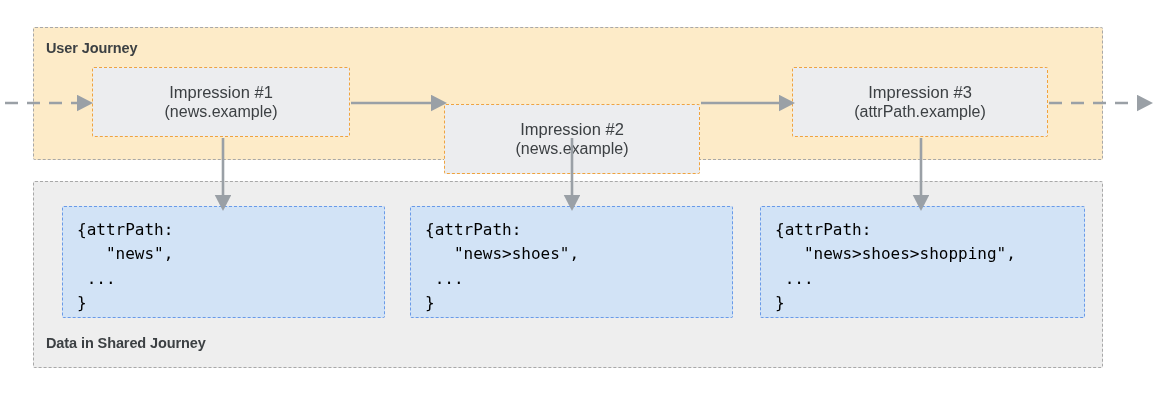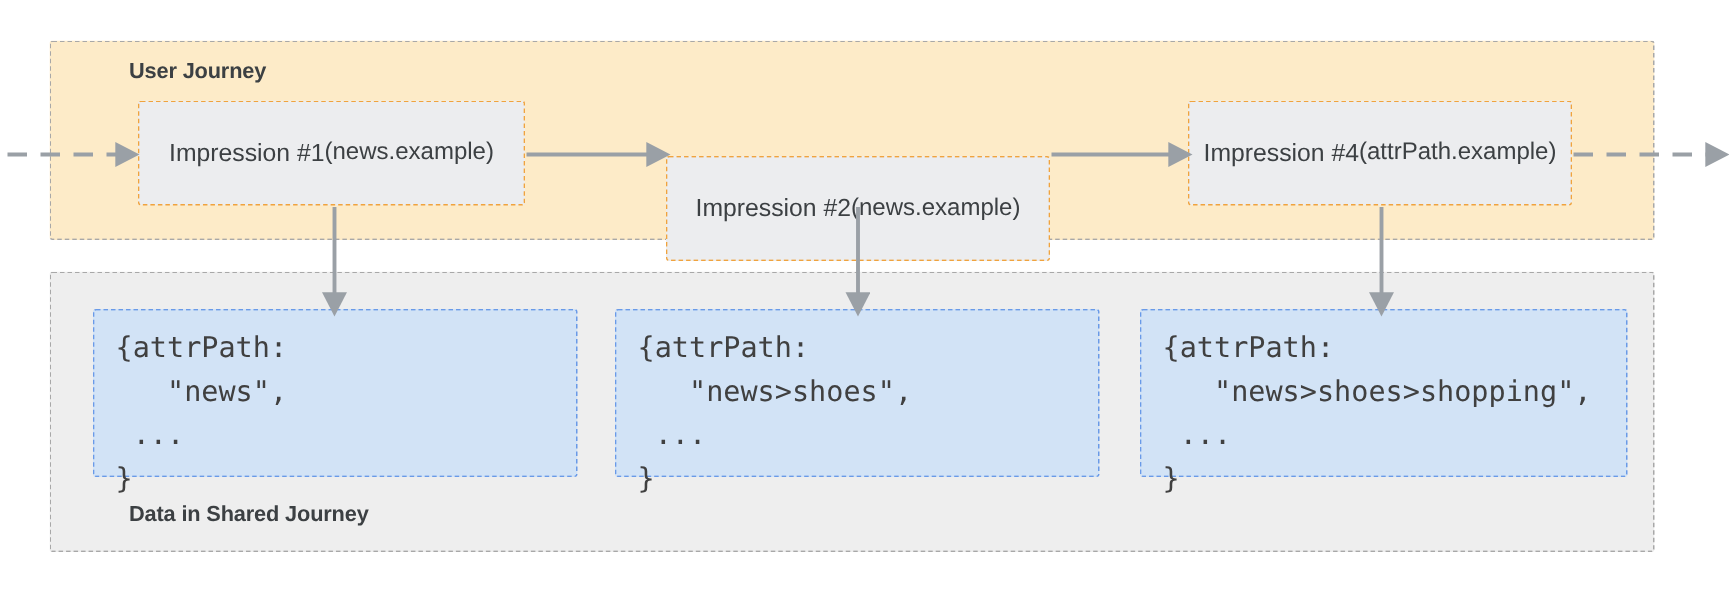--- a/index.html
+++ b/index.html
@@ -41,36 +41,35 @@
     background: #eeeeee;
   }
 
   .panel-title {
     position: absolute;
     font-size: 14.5px;
     font-weight: bold;
     color: #3c4043;
     letter-spacing: -0.1px;
     white-space: nowrap;
-    margin-left: 40px;
   }
   #journey-title { left: 46px; top: 40px; }
   #storage-title { left: 46px; top: 335px; }
 
   
   .impression {
     position: absolute;
     box-sizing: border-box;
     top: 67px;
     height: 70px;
     background: #ecedef;
     border: 1.6px dashed #f0a33e;
     border-radius: 2px;
     display: flex;
-    flex-direction: row;
+    flex-direction: column;
     align-items: center;
     justify-content: center;
     color: #3c4043;
     line-height: 1.22;
   }
   .impression .imp-title {
     font-size: 16.5px;
     font-weight: 400;
     white-space: nowrap;
   }
@@ -90,23 +89,23 @@
     top: 206px;
     height: 112px;
     background: #d2e3f6;
     border: 1.6px dashed #699ae8;
     border-radius: 2px;
     padding: 11px 0 0 14px;
   }
   .storage-box pre {
     margin: 0;
     font-family: "DejaVu Sans Mono", "Liberation Mono", monospace;
-    font-size: 19px;
+    font-size: 16px;
     line-height: 1.52;
-    color: #404040;
+    color: #000000;
     white-space: pre;
   }
   #storage-box-1 { left: 62px;  width: 323px; }
   #storage-box-2 { left: 410px; width: 323px; }
   #storage-box-3 { left: 760px; width: 325px; }
 
   
   #arrows {
     position: absolute;
     left: 0;
@@ -126,21 +125,21 @@
 
   <div id="impression-1" class="impression">
     <span class="imp-title">Impression #1</span>
     <span class="imp-sub">(news.example)</span>
   </div>
   <div id="impression-2" class="impression">
     <span class="imp-title">Impression #2</span>
     <span class="imp-sub">(news.example)</span>
   </div>
   <div id="impression-3" class="impression">
-    <span class="imp-title">Impression #4</span>
+    <span class="imp-title">Impression #3</span>
     <span class="imp-sub">(attrPath.example)</span>
   </div>
 
   <div id="storage-panel" class="panel"></div>
   <div id="storage-title" class="panel-title">Data in Shared Journey</div>
 
   <div id="storage-box-1" class="storage-box">
     <pre>{attrPath:
    "news",
  ...

